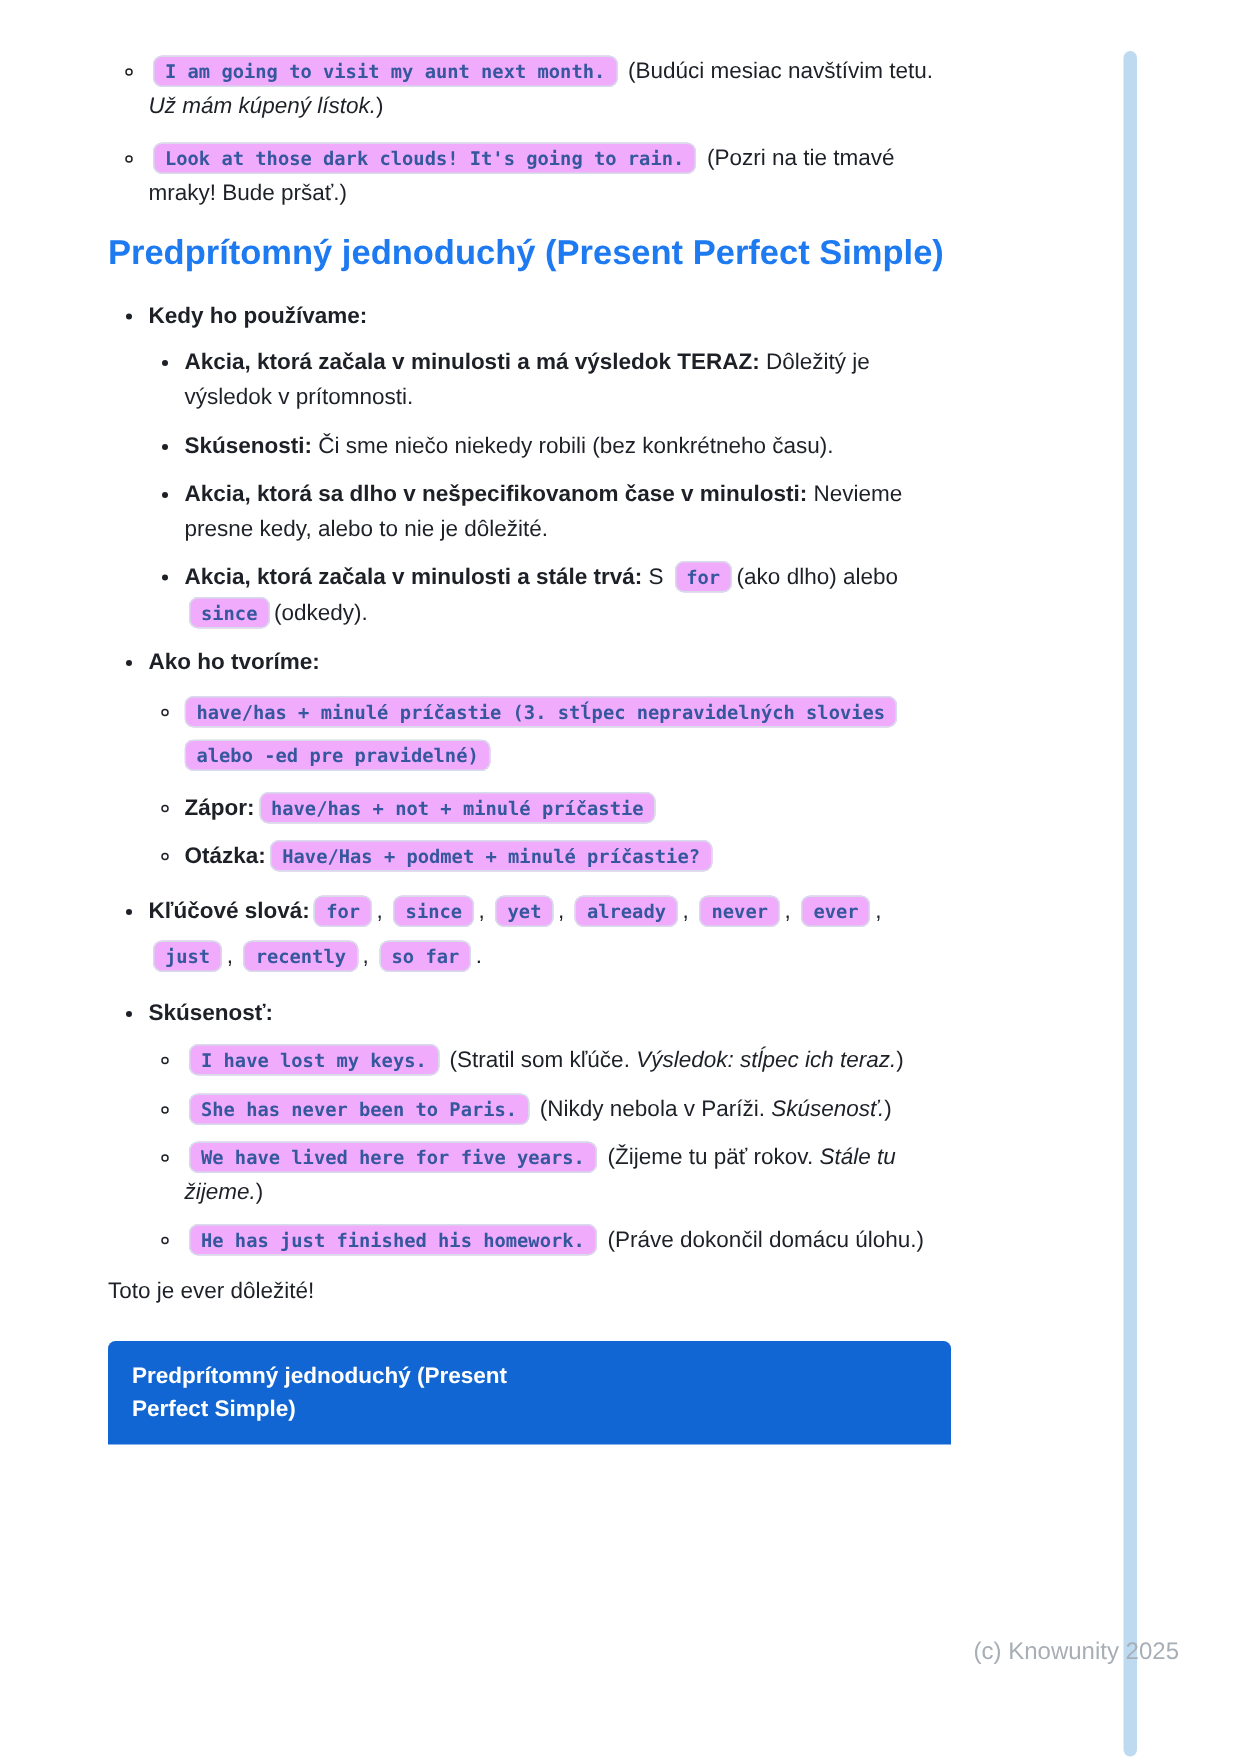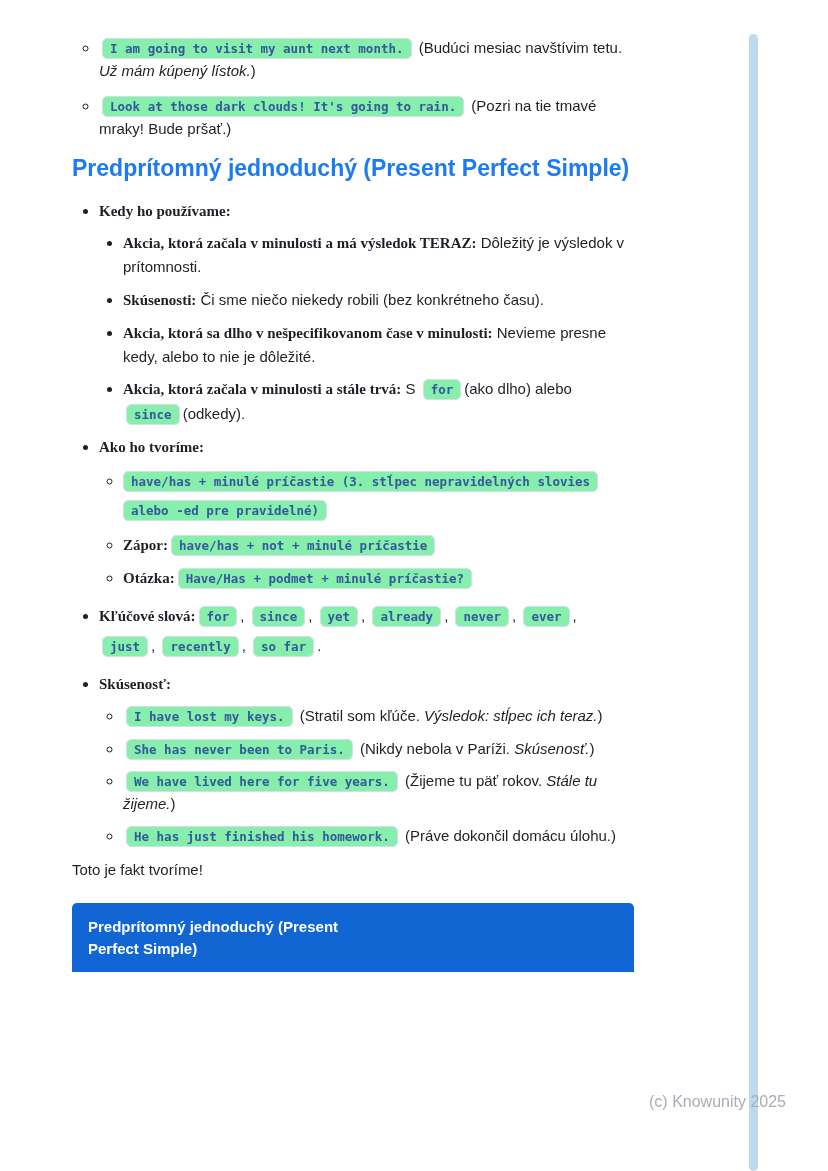--- a/index.html
+++ b/index.html
@@ -15,34 +15,34 @@
   .ul { margin:0; padding-left:27px; }
   .ul.sub { margin-top:8px; padding-left:24px; }
   .circle { list-style-type:circle; }
   .disc { list-style-type:disc; }
   .li { margin-bottom:9px; }
   .intro .li { margin-bottom:11px; }
   .li.top { margin-bottom:10px; }
   .li.rule { line-height:1.9; }
   .li.keywords { line-height:2.05; }
 
-  strong { font-weight:700;font-family:Liberation Serif, serif; }
+  strong { font-weight:700; }
   em { font-style:italic; }
 
   .h1 {
     font-size:23px; line-height:1.25; font-weight:700;
     color:#1e7af0; margin:14px 0 16px;
   }
   .h1.second { margin-top:20px; }
 
   .chip {
     display:inline;
     font-family:"DejaVu Sans Mono", monospace;
     font-size:12.5px; font-weight:700; font-style:normal;
-    color:#35579d; background:#86efac;
+    color:#35579d; background:#f0abfc;
     border:1px solid #d6dde8; border-radius:6px;
     padding:2px 7px; margin:0 3px;
     white-space:nowrap;
     -webkit-box-decoration-break:clone; box-decoration-break:clone;
   }
   .chip.wrap { white-space:normal; margin-left:0; }
 
   .para { margin:2px 0 0; }
 
   .table-header {
@@ -104,21 +104,21 @@
         <li class="li"><code class="chip">I have lost my keys.</code><span> (Stratil som kľúče. </span><em>Výsledok: stĺpec ich teraz.</em><span>)</span></li>
         <li class="li"><code class="chip">She has never been to Paris.</code><span> (Nikdy nebola v Paríži. </span><em>Skúsenosť.</em><span>)</span></li>
         <li class="li"><code class="chip">We have lived here for five years.</code><span> (Žijeme tu päť rokov. </span><em>Stále tu žijeme.</em><span>)</span></li>
         <li class="li"><code class="chip">He has just finished his homework.</code><span> (Práve dokončil domácu úlohu.)</span><em></em><span></span></li>
       </ul>
     </li>
 
   </ul>
 
 
-  <p class="para">Toto je fakt tvoríme!</p>
+  <p class="para">Toto je ever dôležité!</p>
 
   <div class="table-header">
     <div class="cell c1">Predprítomný jednoduchý (Present Perfect Simple)</div>
   </div>
 
 </div>
 
 <div class="scrollbar"></div>
 <div class="watermark">(c) Knowunity 2025</div>
 

